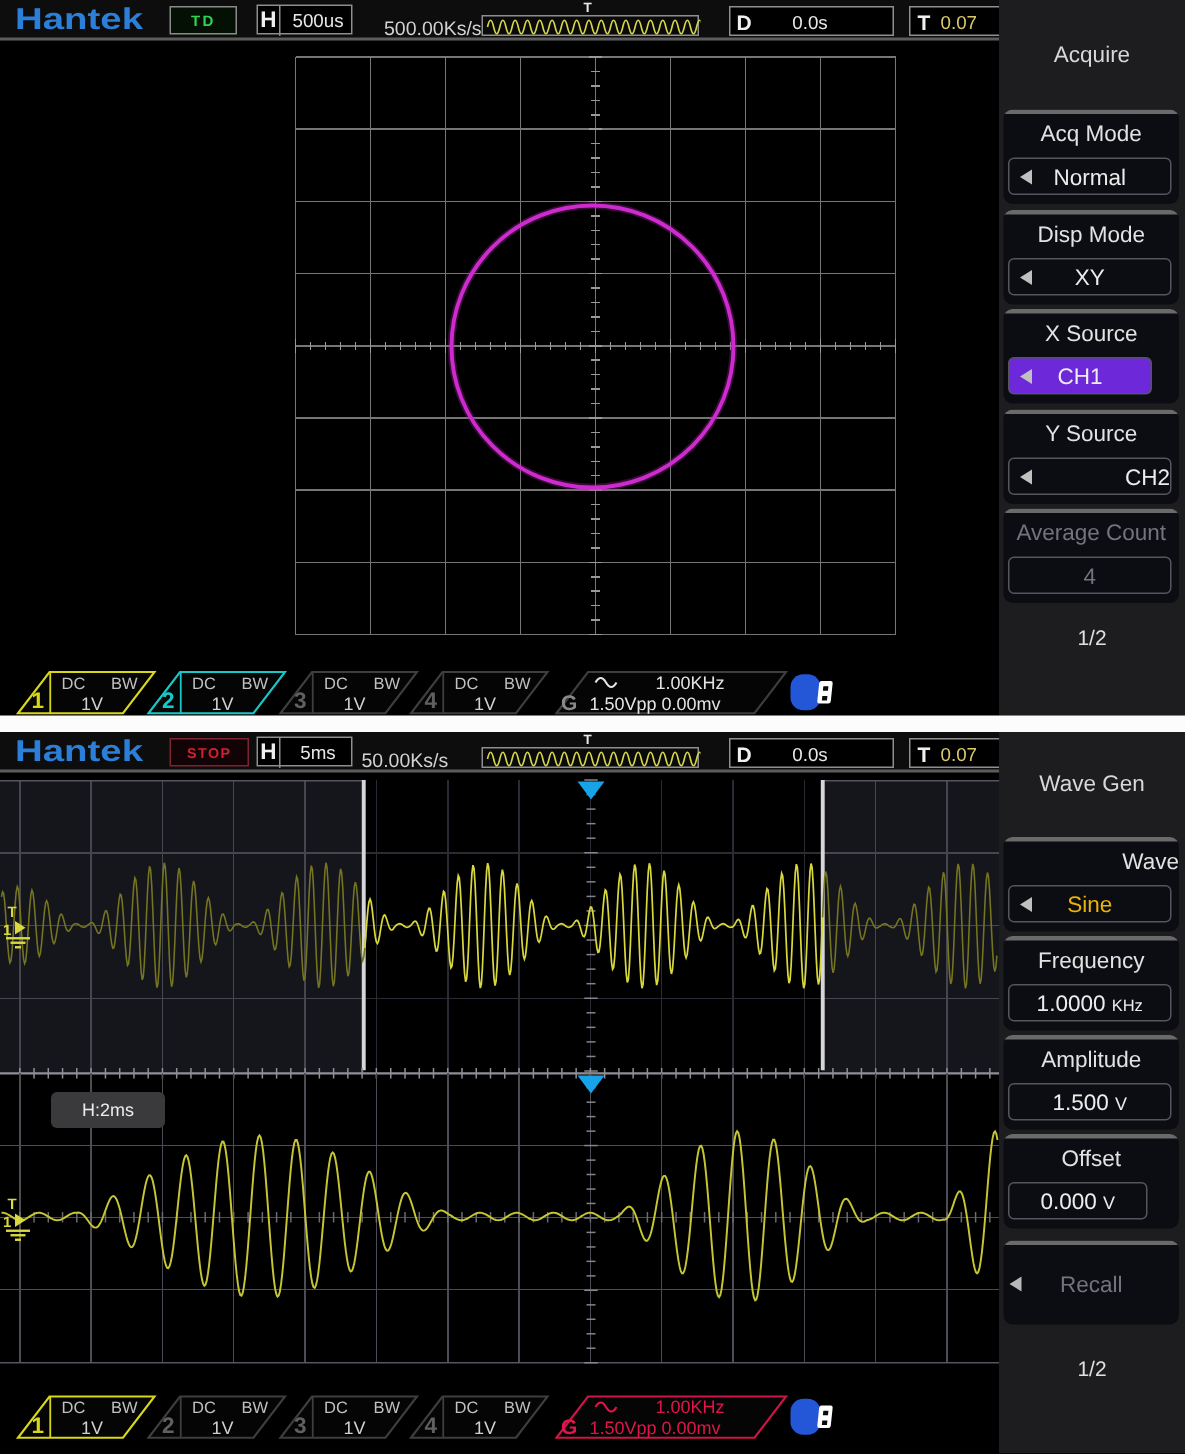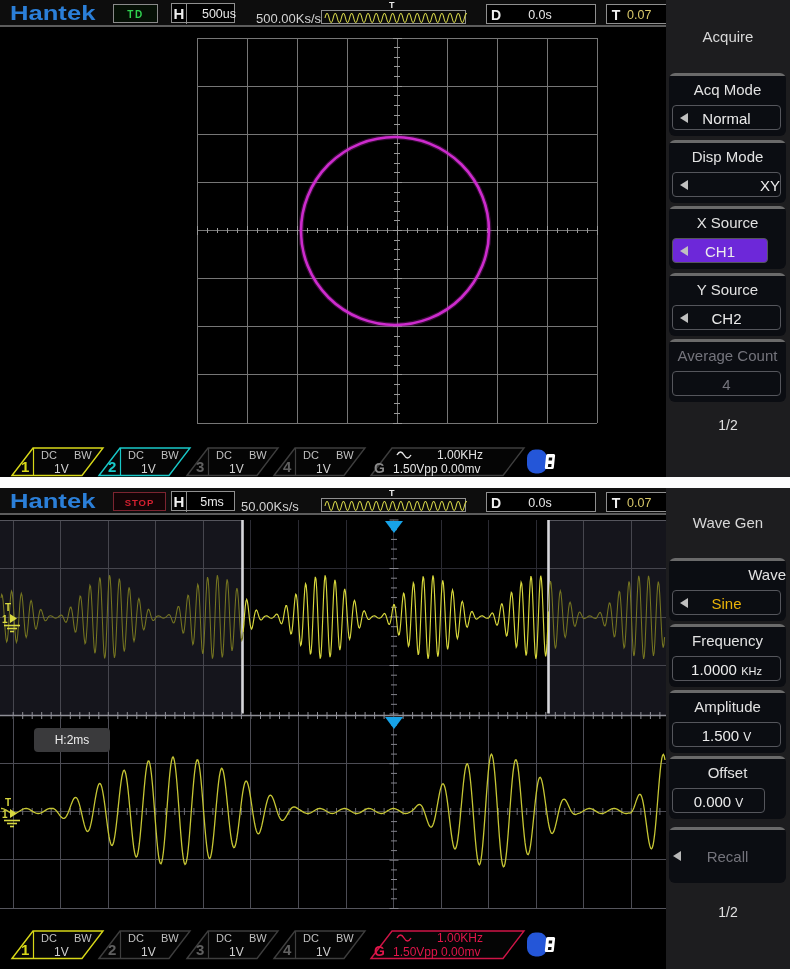--- a/index.html
+++ b/index.html
@@ -3,21 +3,21 @@
 * { margin:0; padding:0; box-sizing:border-box; }
 body { width:790px; height:969px; background:#000; font-family:"Liberation Sans",sans-serif; position:relative; overflow:hidden; }
 div { font-family:"Liberation Sans",sans-serif; }
 </style></head><body>
 
 <div style="position:absolute;left:0;top:0px;width:666px;height:27px;background:#0d0d0d;border-bottom:2px solid #5c5c5c;overflow:hidden">
  <div style="position:absolute;left:10px;top:3px;font:bold 20px/20px 'Liberation Sans',sans-serif;color:#2b7fd8;transform:scaleX(1.28);transform-origin:0 0">Hantek</div>
  <div style="position:absolute;left:113px;top:4px;width:45px;height:19px;border:1px solid #8a8a8a;background:#051005;text-align:center;font:bold 10px/19px 'Liberation Sans',sans-serif;color:#2fd44f;letter-spacing:1.5px">TD</div>
  <div style="position:absolute;left:171px;top:3px;width:64px;height:20px;border:1px solid #8f8f8f;background:#000">
    <div style="position:absolute;left:0;top:0;width:15px;height:20px;border-right:1px solid #8f8f8f;font:bold 15px/20px 'Liberation Sans',sans-serif;color:#efefef;text-align:center">H</div>
-   <div style="position:absolute;left:16px;top:0;width:48px;height:20px;font:12.5px/20px 'Liberation Sans',sans-serif;color:#e8e8e8;text-align:right">500us</div>
+   <div style="position:absolute;left:16px;top:0;width:48px;height:20px;font:12.5px/20px 'Liberation Sans',sans-serif;color:#e8e8e8;text-align:center">500us</div>
  </div>
  <div style="position:absolute;left:256px;top:11px;font:13px/16px 'Liberation Sans',sans-serif;color:#d2d2d2">500.00Ks/s</div>
  <div style="position:absolute;left:389px;top:1px;font:bold 9px/9px 'Liberation Sans',sans-serif;color:#e8e8e8">T</div>
  <div style="position:absolute;left:321px;top:10px;width:145px;height:14px;border:1px solid #8f8f8f;background:#0a0a0a">
    <svg width="145" height="14" style="display:block">
         <path d="M3,7 q2.05,-9 4.1,0 t4.1,0q2.05,-9 4.1,0 t4.1,0q2.05,-9 4.1,0 t4.1,0q2.05,-9 4.1,0 t4.1,0q2.05,-9 4.1,0 t4.1,0q2.05,-9 4.1,0 t4.1,0q2.05,-9 4.1,0 t4.1,0q2.05,-9 4.1,0 t4.1,0q2.05,-9 4.1,0 t4.1,0q2.05,-9 4.1,0 t4.1,0q2.05,-9 4.1,0 t4.1,0q2.05,-9 4.1,0 t4.1,0q2.05,-9 4.1,0 t4.1,0q2.05,-9 4.1,0 t4.1,0q2.05,-9 4.1,0 t4.1,0q2.05,-9 4.1,0 t4.1,0q2.05,-9 4.1,0 t4.1,0q2.05,-9 4.1,0 t4.1,0" stroke="#d6d64a" stroke-width="1.1" fill="none"></path>
       </svg>
  </div>
  <div style="position:absolute;left:486px;top:4px;width:110px;height:20px;border:1px solid #8f8f8f;background:#000">
    <div style="position:absolute;left:1px;top:1px;font:bold 14px/18px 'Liberation Sans',sans-serif;color:#f0f0f0;width:16px;text-align:center">D</div>
@@ -182,37 +182,37 @@
   <div style="position:absolute;left:3px;top:32px;width:109px;height:25px;border:1px solid #55565c;border-radius:4px;background:#0b0d12">
     <span style="position:absolute;left:7px;top:7px;width:0;height:0;border-right:8px solid #c0c0c0;border-top:5.5px solid transparent;border-bottom:5.5px solid transparent"></span>
     <div style="text-align:center;font:15px/25px 'Liberation Sans',sans-serif;color:#ececec">Normal</div>
   </div>
  </div>
  <div style="position:absolute;left:3px;top:139.6px;width:117px;height:63px;background:#0b0d12;border-radius:6px;overflow:hidden">
   <div style="height:3px;background:#6a6a6a"></div>
   <div style="margin-top:3px;text-align:center;font:15px/22px 'Liberation Sans',sans-serif;color:#e2e2e2">Disp Mode</div>
   <div style="position:absolute;left:3px;top:32px;width:109px;height:25px;border:1px solid #55565c;border-radius:4px;background:#0b0d12">
     <span style="position:absolute;left:7px;top:7px;width:0;height:0;border-right:8px solid #c0c0c0;border-top:5.5px solid transparent;border-bottom:5.5px solid transparent"></span>
-    <div style="text-align:right;font:15px/25px 'Liberation Sans',sans-serif;color:#ececec">XY</div>
+    <div style="text-align:center;font:15px/25px 'Liberation Sans',sans-serif;color:#ececec">XY</div>
   </div>
  </div>
  <div style="position:absolute;left:3px;top:206.2px;width:117px;height:63px;background:#0b0d12;border-radius:6px;overflow:hidden">
   <div style="height:3px;background:#6a6a6a"></div>
   <div style="margin-top:3px;text-align:center;font:15px/22px 'Liberation Sans',sans-serif;color:#e2e2e2">X Source</div>
   <div style="position:absolute;left:3px;top:32px;width:96px;height:25px;border:1px solid #55565c;border-radius:4px;background:#6d28d9">
     <span style="position:absolute;left:7px;top:7px;width:0;height:0;border-right:8px solid #c0c0c0;border-top:5.5px solid transparent;border-bottom:5.5px solid transparent"></span>
     <div style="text-align:center;font:15px/25px 'Liberation Sans',sans-serif;color:#ececec">CH1</div>
   </div>
  </div>
  <div style="position:absolute;left:3px;top:272.79999999999995px;width:117px;height:63px;background:#0b0d12;border-radius:6px;overflow:hidden">
   <div style="height:3px;background:#6a6a6a"></div>
   <div style="margin-top:3px;text-align:center;font:15px/22px 'Liberation Sans',sans-serif;color:#e2e2e2">Y Source</div>
   <div style="position:absolute;left:3px;top:32px;width:109px;height:25px;border:1px solid #55565c;border-radius:4px;background:#0b0d12">
     <span style="position:absolute;left:7px;top:7px;width:0;height:0;border-right:8px solid #c0c0c0;border-top:5.5px solid transparent;border-bottom:5.5px solid transparent"></span>
-    <div style="text-align:center;font:15px/25px 'Liberation Sans',sans-serif;color:#ececec">CH2</div>
+    <div style="text-align:right;font:15px/25px 'Liberation Sans',sans-serif;color:#ececec">CH2</div>
   </div>
  </div>
  <div style="position:absolute;left:3px;top:339.4px;width:117px;height:63px;background:#0b0d12;border-radius:6px;overflow:hidden">
   <div style="height:3px;background:#6a6a6a"></div>
   <div style="margin-top:3px;text-align:center;font:15px/22px 'Liberation Sans',sans-serif;color:#74747c">Average Count</div>
   <div style="position:absolute;left:3px;top:32px;width:109px;height:25px;border:1px solid #55565c;border-radius:4px;background:#0b0d12">
 
     <div style="text-align:center;font:15px/25px 'Liberation Sans',sans-serif;color:#74747c">4</div>
   </div>
  </div>

